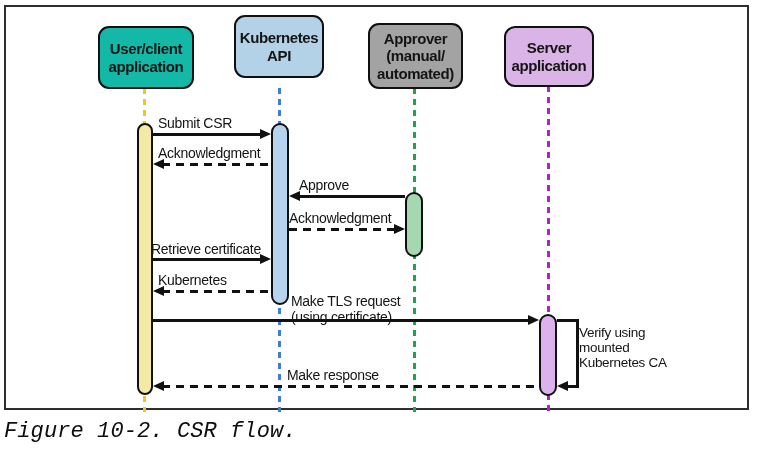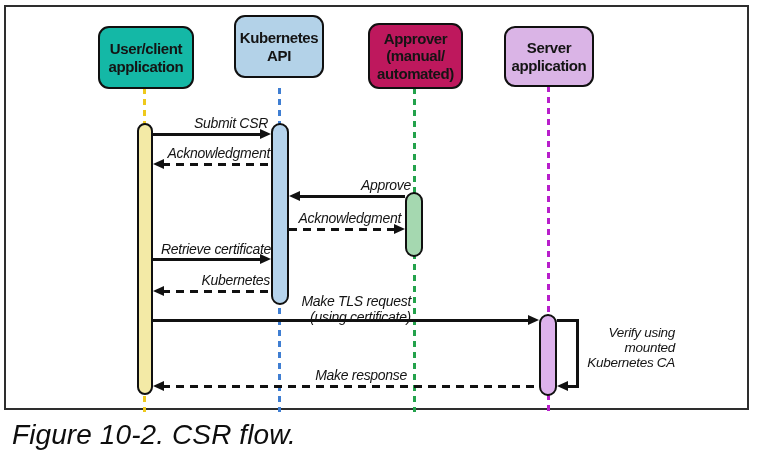--- a/index.html
+++ b/index.html
@@ -68,34 +68,33 @@
     width: 0; height: 0;
     border-top: 5.5px solid transparent;
     border-bottom: 5.5px solid transparent;
     z-index: 4;
   }
   .head.right { border-left: 11px solid #111111; }
   .head.left  { border-right: 11px solid #111111; }
   .mlabel {
     position: absolute;
     font-size: 14px;
-    font-style: italic;
     letter-spacing: -0.3px;
     color: #141414;
-    text-align: right;
+    text-align: left;
     line-height: 1.12;
     white-space: pre-line;
     z-index: 5;
   }
   .caption {
     position: absolute;
-    left: 12px; top: 419px;
-    font-family: Liberation Sans, sans-serif;
+    left: 4px; top: 419px;
+    font-family: Liberation Mono, monospace;
     font-style: italic;
-    font-size: 28px;
+    font-size: 22px;
     color: #0e0e0e;
     letter-spacing: 0.1px;
   }
 </style>
 </head>
 <body>
 
 <div class="stage">
   <div class="frame">
 
@@ -105,21 +104,21 @@
                 background:repeating-linear-gradient(to bottom,#3f7ed2 0 6px,transparent 6px 11px);"></div>
     <div class="lifeline" style="left:407px; top:81px; height:324px;
                 background:repeating-linear-gradient(to bottom,#23a24b 0 6px,transparent 6px 11px);"></div>
     <div class="lifeline" style="left:541px; top:79px; height:326px;
                 background:repeating-linear-gradient(to bottom,#b81ecb 0 6px,transparent 6px 11px);"></div>
 
     <div class="actor" style="left:92px; top:19px; width:96px; height:63px; background:#14b8a6;">User/client
 application</div>
     <div class="actor" style="left:228px; top:8px; width:90px; height:63px; background:#b3d2e8;">Kubernetes
 API</div>
-    <div class="actor" style="left:362px; top:16px; width:95px; height:66px; background:#be185d;">Approver
+    <div class="actor" style="left:362px; top:16px; width:95px; height:66px; background:#a3a3a3;">Approver
 (manual/
 automated)</div>
     <div class="actor" style="left:498px; top:19px; width:90px; height:61px; background:#dab4e6;">Server
 application</div>
 
     <div class="bar" style="left:131px; top:116px; width:16px; height:272px; background:#f3eaa6;"></div>
     <div class="bar" style="left:265px; top:116px; width:18px; height:182px; background:#b5d3ec;"></div>
     <div class="bar" style="left:399px; top:185px; width:18px; height:65px; background:#a5d8b0;"></div>
     <div class="bar" style="left:533px; top:307px; width:18px; height:82px; background:#ddb2ec;"></div>
 

